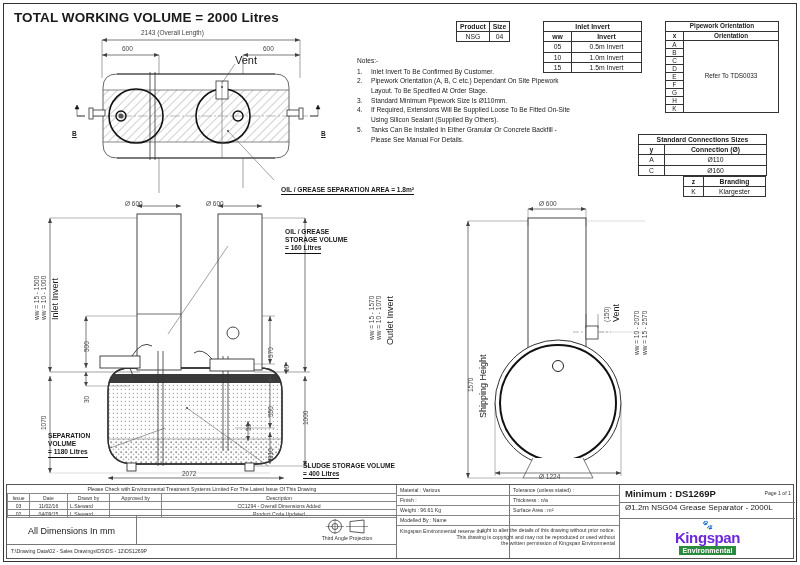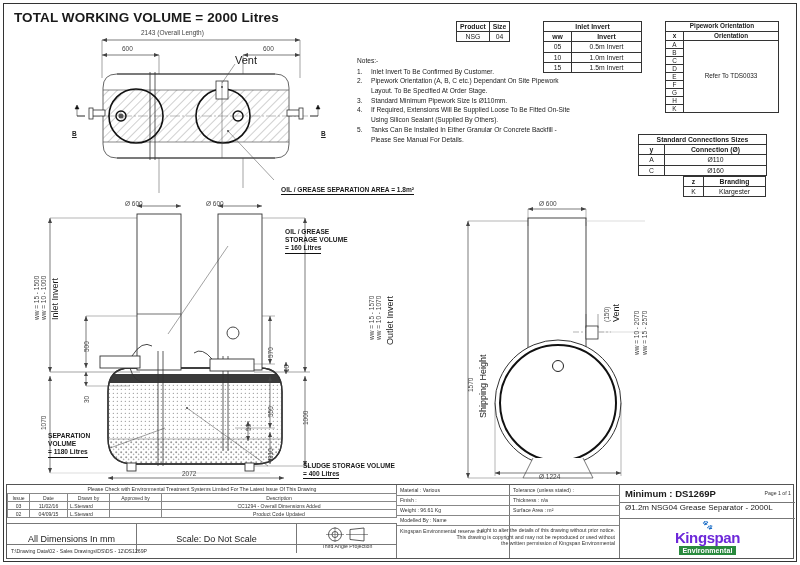--- a/index.html
+++ b/index.html
@@ -532,26 +532,23 @@
           <td class="c">02</td>
           <td class="c">04/09/15</td>
           <td>L.Steward</td>
           <td></td>
           <td class="c">Product Code Updated</td>
         </tr>
       </tbody>
         </table>
     </div>
 
-    <div class="abs" style="left:0; top:30px; width:390px; height:29px; border-top:1px solid #777; border-right:1px solid #777;margin-top:8px;">
+    <div class="abs" style="left:0; top:30px; width:390px; height:29px; border-top:1px solid #777; border-right:1px solid #777;">
       <div class="abs" style="left:0; top:0; width:130px; height:29px; border-right:1px solid #777; display:flex; align-items:center; justify-content:center;">
         <span style="font-size:9px;">All Dimensions In mm</span>
-      </div>
-      <div class="abs" style="left:130px; top:0; width:160px; height:29px; border-right:1px solid #777; display:flex; align-items:center; justify-content:center;">
-        <span style="font-size:9px;">Scale: Do Not Scale</span>
       </div>
       <div class="abs" style="left:290px; top:0; width:100px; height:29px; display:flex; flex-direction:column; align-items:center; justify-content:center;">
         <svg width="42" height="15">
           <circle cx="9" cy="7.5" r="6.5" fill="none" stroke="#333" stroke-width="0.8"></circle>
           <circle cx="9" cy="7.5" r="3" fill="none" stroke="#333" stroke-width="0.8"></circle>
           <line x1="0" y1="7.5" x2="18" y2="7.5" stroke="#333" stroke-width="0.5"></line>
           <line x1="9" y1="0" x2="9" y2="15" stroke="#333" stroke-width="0.5"></line>
           <path d="M24,2.5 L38,1 L38,14 L24,12.5 z" fill="none" stroke="#333" stroke-width="0.8"></path>
           <line x1="20" y1="7.5" x2="42" y2="7.5" stroke="#333" stroke-width="0.5"></line>
         </svg>

